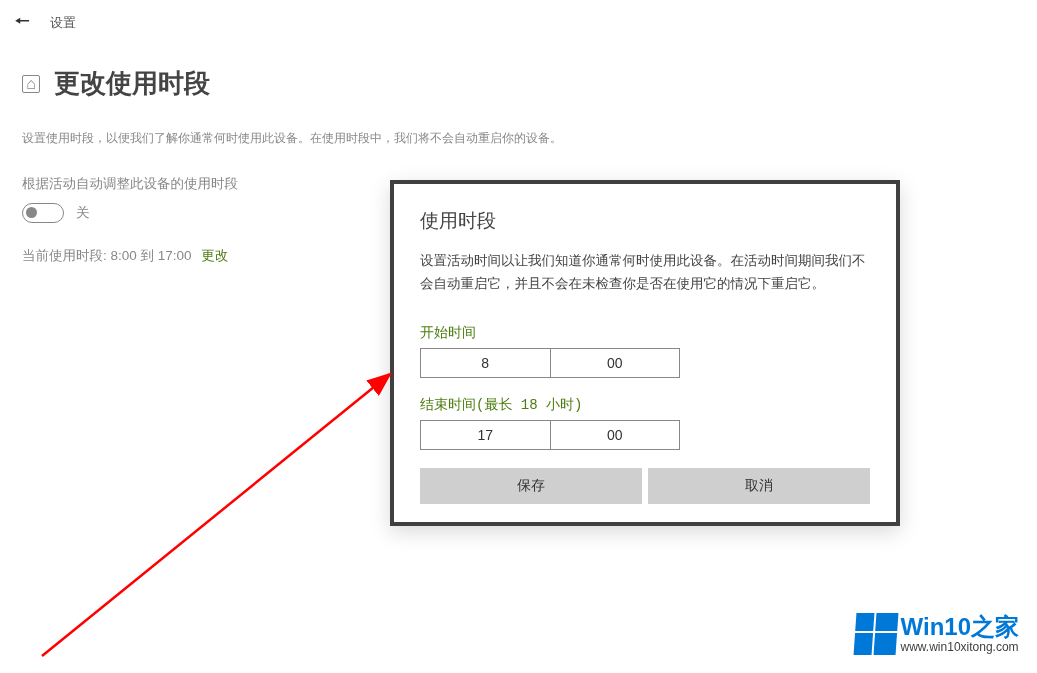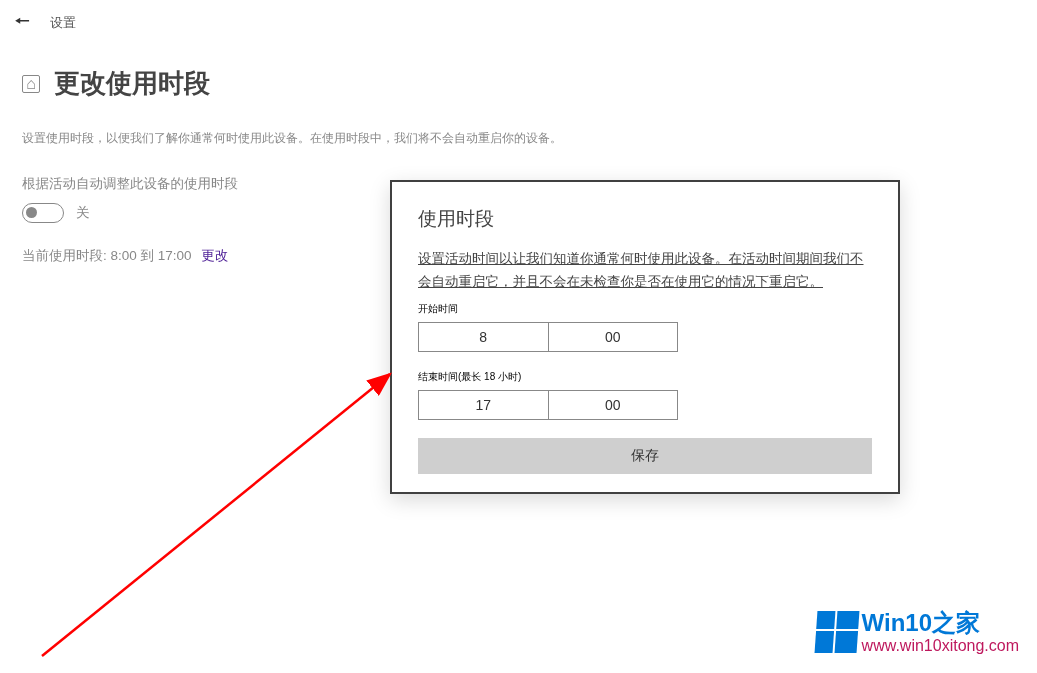--- a/index.html
+++ b/index.html
@@ -98,51 +98,51 @@
     }
     .toggle-label {
       font-size: 13.5px;
       color: #888;
     }
     .current-hours {
       font-size: 13.5px;
       color: #888;
     }
     .change-link {
-      color: #4c1d95;
+      color: #4d7c0f;
       cursor: pointer;
       margin-left: 6px;
     }
     .dialog {
       position: absolute;
       left: 390px;
       top: 180px;
       width: 510px;
       background: #fff;
-      border: 2px solid #404040;
+      border: 4px solid #404040;
       box-shadow: 0 6px 20px rgba(0,0,0,0.15);
       padding: 24px 26px 18px 26px;
     }
     .dialog-title {
       font-size: 19px;
       color: #444;
       margin-bottom: 16px;
       font-weight: 400;
     }
     .dialog-desc {
       font-size: 13.5px;
       color: #444;
       line-height: 1.7;
-      margin-bottom: 8px;
-      text-decoration: underline;
+      margin-bottom: 28px;
     }
     .time-label {
-      font-size: 10px;
-      color: #000000;
+      font-size: 14px;
+      color: #4d7c0f;
       margin-bottom: 6px;
+      font-family: Liberation Mono, monospace;
     }
     .time-picker {
       display: flex;
       border: 1px solid #888;
       width: 260px;
       margin-bottom: 18px;
     }
     .time-cell {
       flex: 1;
       text-align: center;
@@ -199,22 +199,22 @@
     }
     .wm-title {
       font-size: 24px;
       font-weight: 700;
       color: #2a2a2a;
     }
     .wm-title span {
       color: #0078d7;
     }
     .wm-url {
-      font-size: 16px;
-      color: #be185d;
+      font-size: 12px;
+      color: #404040;
     }
   </style>
 </head>
 <body>
 
 <div class="header">
   <div class="back-arrow">🠔</div>
   <div class="header-title">设置</div>
 </div>
 
@@ -249,20 +249,21 @@
   </div>
 
   <div class="time-label">结束时间(最长 18 小时)</div>
   <div class="time-picker">
     <div class="time-cell">17</div>
     <div class="time-cell">00</div>
   </div>
 
   <div class="dialog-buttons">
     <button class="dialog-btn">保存</button>
+    <button class="dialog-btn">取消</button>
   </div>
 </div>
 
 <svg class="arrow-annotation" width="380" height="310">
   <defs>
     <marker id="arrowhead" markerWidth="10" markerHeight="8" refX="9" refY="4" orient="auto">
       <polygon points="0 0, 10 4, 0 8" fill="#ff0000"></polygon>
     </marker>
   </defs>
   <line x1="10" y1="300" x2="358" y2="18" stroke="#ff0000" stroke-width="2.5" marker-end="url(#arrowhead)"></line>

